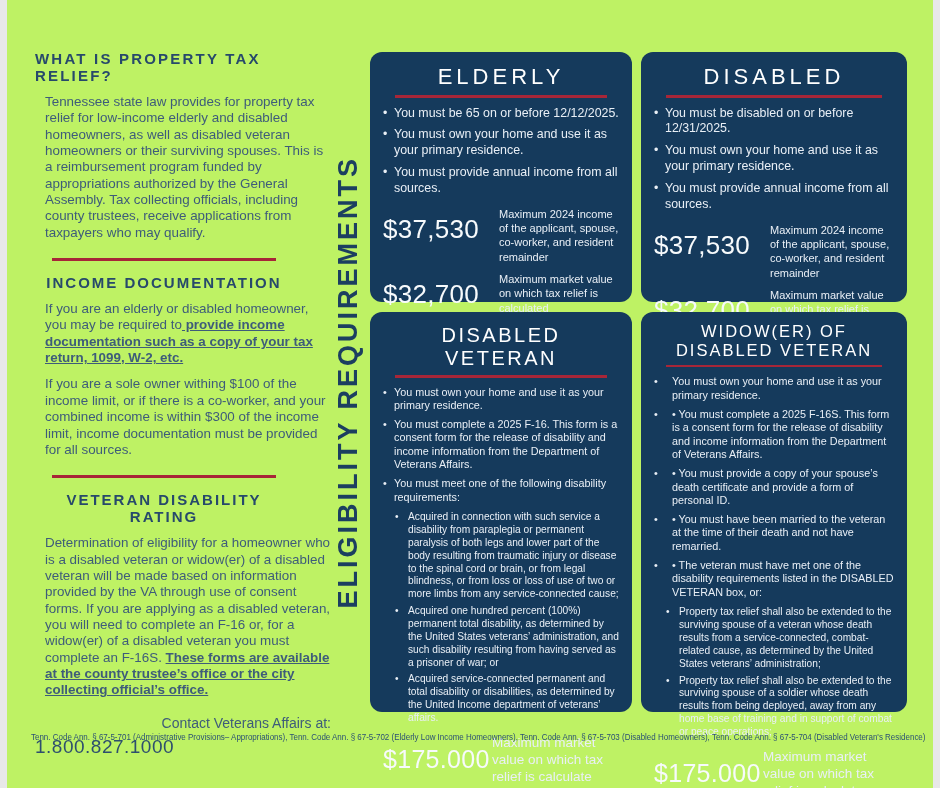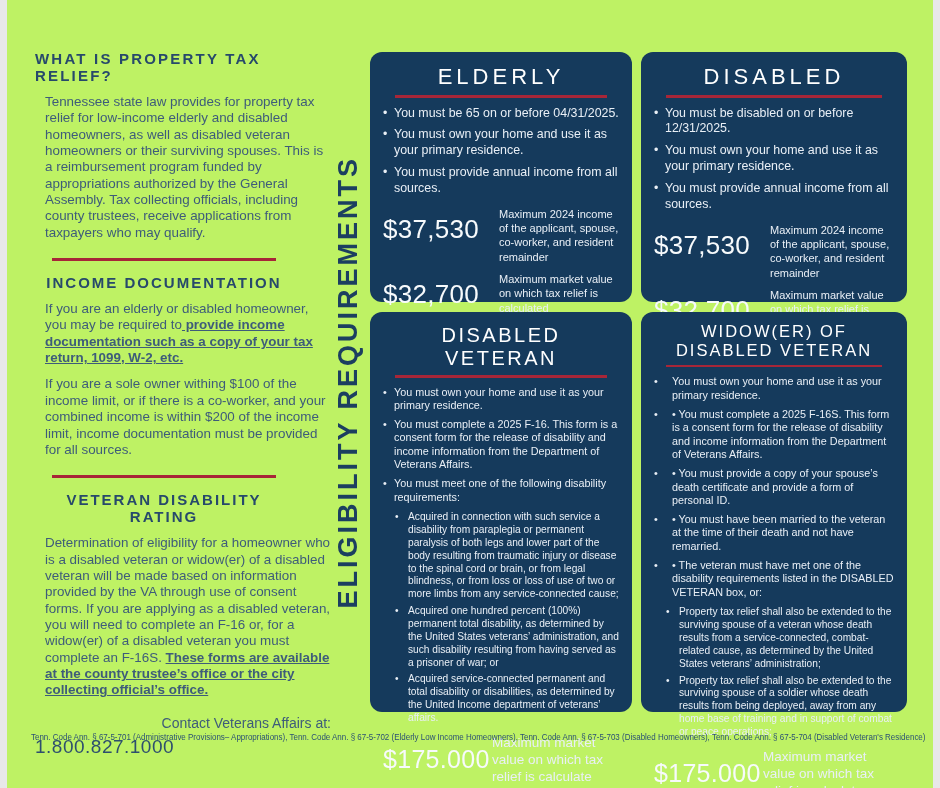--- a/index.html
+++ b/index.html
@@ -76,41 +76,41 @@
 
 <div class="page">
 
   <div class="left-col">
     <div class="h-sec">WHAT IS PROPERTY TAX RELIEF?</div>
     <p class="body-p">Tennessee state law provides for property tax relief for low-income elderly and disabled homeowners, as well as disabled veteran homeowners or their surviving spouses. This is a reimbursement program funded by appropriations authorized by the General Assembly. Tax collecting officials, including county trustees, receive applications from taxpayers who may qualify.</p>
 
     <div class="divider"></div>
     <div class="h-sub">INCOME DOCUMENTATION</div>
     <p class="body-p"><span>If you are an elderly or disabled homeowner, you may be required to</span><span class="emph"> provide income documentation such as a copy of your tax return, 1099, W-2, etc. </span></p>
-    <p class="body-p">If you are a sole owner withing $100 of the income limit, or if there is a co-worker, and your combined income is within $200 of the income limit, income documentation must be provided for all sources.</p>
+    <p class="body-p">If you are a sole owner withing $100 of the income limit, or if there is a co-worker, and your combined income is within $300 of the income limit, income documentation must be provided for all sources.</p>
 
     <div class="divider"></div>
     <div class="h-sub">VETERAN DISABILITY RATING</div>
     <p class="body-p"><span>Determination of eligibility for a homeowner who is a disabled veteran or widow(er) of a disabled veteran will be made based on information provided by the VA through use of consent forms. If you are applying as a disabled veteran, you will need to complete an F-16 or, for a widow(er) of a disabled veteran you must complete an F-16S. </span><span class="emph">These forms are available at the county trustee’s office or the city collecting official’s office.</span></p>
 
     <div class="contact-line">Contact Veterans Affairs at:</div>
     <div class="contact-phone">1.800.827.1000</div>
   </div>
 
   <div class="v-banner">
     <span>ELIGIBILITY REQUIREMENTS</span>
   </div>
 
   <div class="panels">
 
     <div class="panel p-top">
       <div class="panel-title">ELDERLY</div>
       <div class="panel-rule"></div>
       <ul class="blist">
-        <li>You must be 65 on or before 04/31/2025.</li>
+        <li>You must be 65 on or before 12/12/2025.</li>
         <li>You must own your home and use it as your primary residence.</li>
         <li>You must provide annual income from all sources.</li>
       </ul>
       <div class="amount-row">
         <div class="amount-value">$37,530</div>
         <div class="amount-desc">Maximum 2024 income of the applicant, spouse, co-worker, and resident remainder</div>
       </div>
       <div class="amount-row">
         <div class="amount-value">$32,700</div>
         <div class="amount-desc">Maximum market value on which tax relief is calculated</div>

